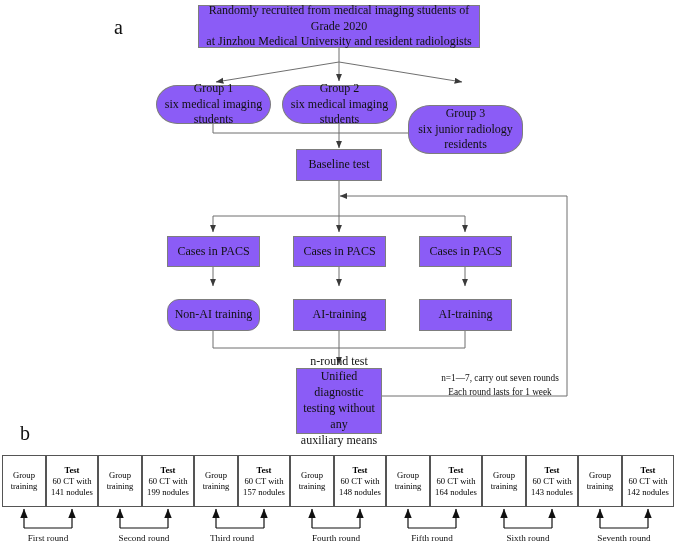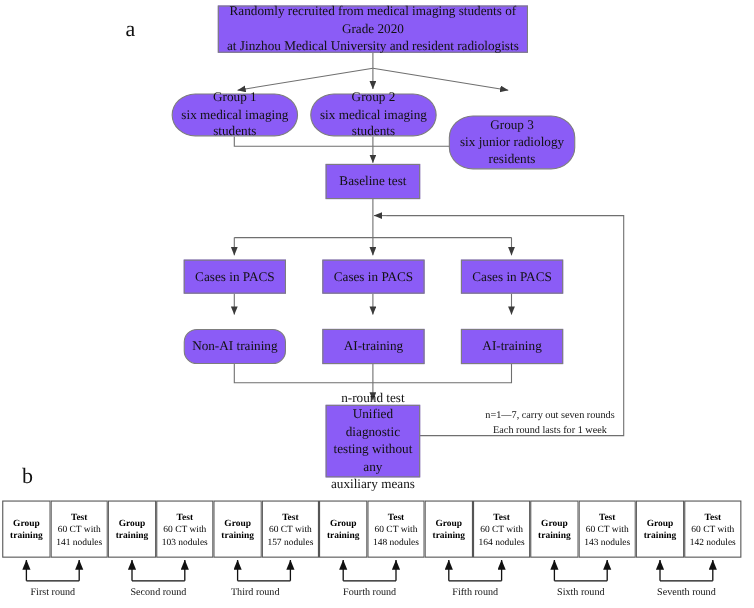--- a/index.html
+++ b/index.html
@@ -8,21 +8,21 @@
   .panel-letter{position:absolute;font-size:20px;font-family:"Liberation Serif",serif;color:#111;}
   .node{position:absolute;box-sizing:border-box;border:1px solid #7d7d7d;background:#8b5cf6;
         display:flex;align-items:center;justify-content:center;text-align:center;
         font-size:12px;line-height:1.32;color:#111;padding:1px 3px;}
   .node.rounded{border-radius:22px/20px;}
   svg.wires{position:absolute;left:0;top:0;width:685px;height:553px;overflow:visible;}
   .annot{position:absolute;font-size:9.3px;line-height:1.5;text-align:center;color:#111;}
   .bbox{position:absolute;box-sizing:border-box;border:1px solid #555;background:#fff;
         display:flex;align-items:center;justify-content:center;text-align:center;
         font-size:8.6px;line-height:1.28;color:#000;padding:0 1px;}
-  .bbox.hdr{font-weight:bold;}
+  .bbox.hdr{font-weight:normal;}
   .rlabel{position:absolute;font-size:9.2px;text-align:center;color:#111;}
   .ml{white-space:pre-line;}
 </style>
 </head>
 <body>
 
 <div class="panel-letter" style="left:114px;top:16px;">a</div>
 
 <svg class="wires">
   <defs>
@@ -103,21 +103,21 @@
     <div class="bbox" style="left: 46px; top: 455px; width: 52px; height: 52px; flex-direction: column;">
       <b>Test</b>
       <span>60 CT with</span>
       <span>141 nodules</span>
     </div>
     <div class="bbox hdr ml" style="left: 98px; top: 455px; width: 44px; height: 52px;">Group
 training</div>
     <div class="bbox" style="left: 142px; top: 455px; width: 52px; height: 52px; flex-direction: column;">
       <b>Test</b>
       <span>60 CT with</span>
-      <span>103 nodules</span>
+      <span>199 nodules</span>
     </div>
     <div class="bbox hdr ml" style="left: 194px; top: 455px; width: 44px; height: 52px;">Group
 training</div>
     <div class="bbox" style="left: 238px; top: 455px; width: 52px; height: 52px; flex-direction: column;">
       <b>Test</b>
       <span>60 CT with</span>
       <span>157 nodules</span>
     </div>
     <div class="bbox hdr ml" style="left: 290px; top: 455px; width: 44px; height: 52px;">Group
 training</div>

